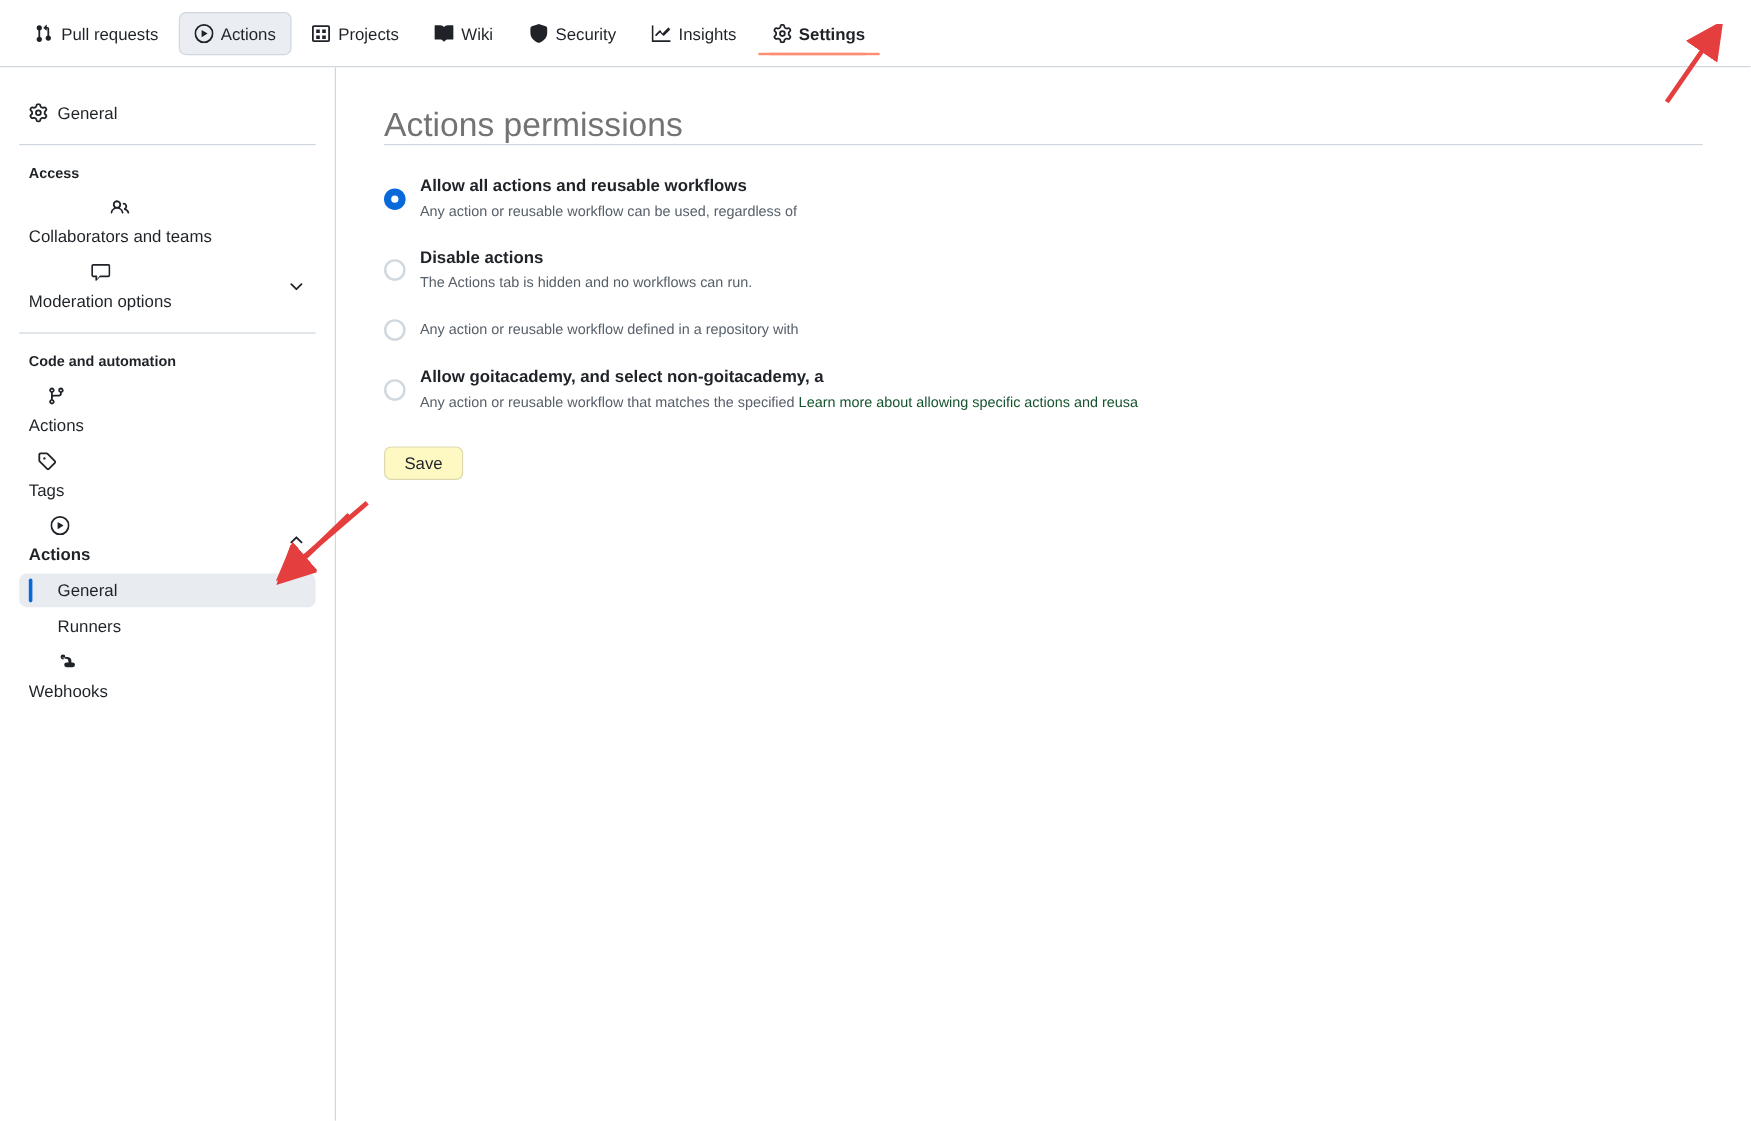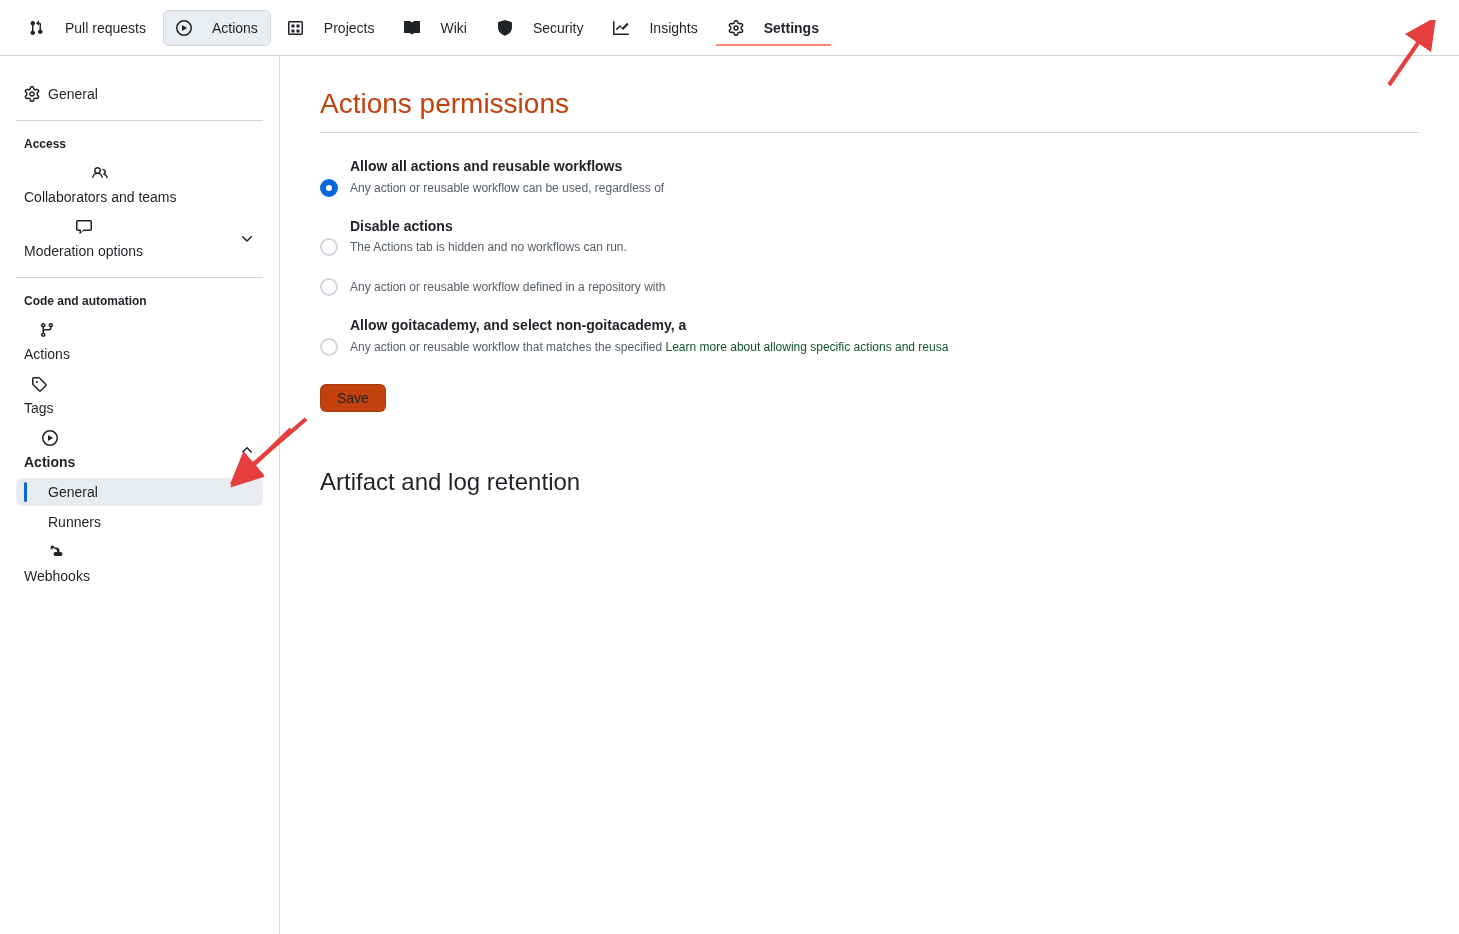--- a/index.html
+++ b/index.html
@@ -16,21 +16,21 @@
       align-items: center;
       border-bottom: 1px solid #d0d7de;
       padding: 0 16px;
       height: 56px;
       gap: 4px;
       position: relative;
     }
     .top-nav-item {
       display: flex;
       align-items: center;
-      gap: 20px;
+      gap: 6px;
       padding: 8px 12px;
       border-radius: 6px;
       cursor: pointer;
       font-size: 14px;
       color: #1f2328;
       text-decoration: none;
       white-space: nowrap;
       border: 1px solid transparent;
       height: 36px;
     }
@@ -148,33 +148,32 @@
 
     
     .main-content {
       flex: 1;
       padding: 32px 40px;
       overflow: hidden;
     }
     .section-title {
       font-size: 28px;
       font-weight: 400;
-      color: #c2410c;
-      margin-bottom: 12px;
+      color: #737373;
     }
     .section-divider {
       border: none;
       border-top: 1px solid #d0d7de;
       margin-bottom: 24px;
     }
 
     
     .radio-option {
       display: flex;
-      align-items: flex-end;
+      align-items: center;
       gap: 12px;
       margin-bottom: 20px;
     }
     .radio-circle {
       width: 18px;
       height: 18px;
       border-radius: 50%;
       border: 2px solid #d0d7de;
       flex-shrink: 0;
       margin-top: 2px;
@@ -205,21 +204,21 @@
       color: #57606a;
       line-height: 1.5;
     }
     .radio-desc a {
       color: #14532d;
       text-decoration: none;
     }
 
     
     .save-btn {
-      background: #c2410c;
+      background: #fef9c3;
       border: 1px solid rgba(31,35,40,0.15);
       border-radius: 6px;
       padding: 5px 16px;
       font-size: 14px;
       font-weight: 500;
       cursor: pointer;
       color: #1f2328;
       margin-top: 8px;
       margin-bottom: 40px;
     }
@@ -467,15 +466,14 @@
         <div class="radio-label-text">Allow goitacademy, and select non-goitacademy, a</div>
         <div class="radio-desc">
           <span>Any action or reusable workflow that matches the specified</span>
           <a href="#">Learn more about allowing specific actions and reusa</a>
         </div>
       </div>
     </div>
 
     <button class="save-btn">Save</button>
 
-    <h2 class="artifact-title">Artifact and log retention</h2>
   </main>
 </div>
 
 </body></html>

